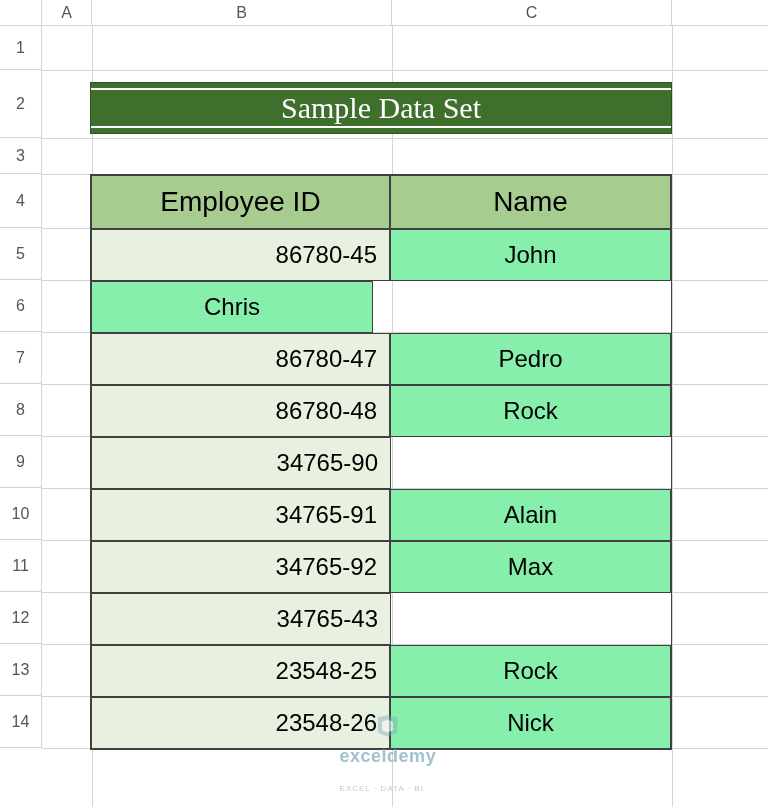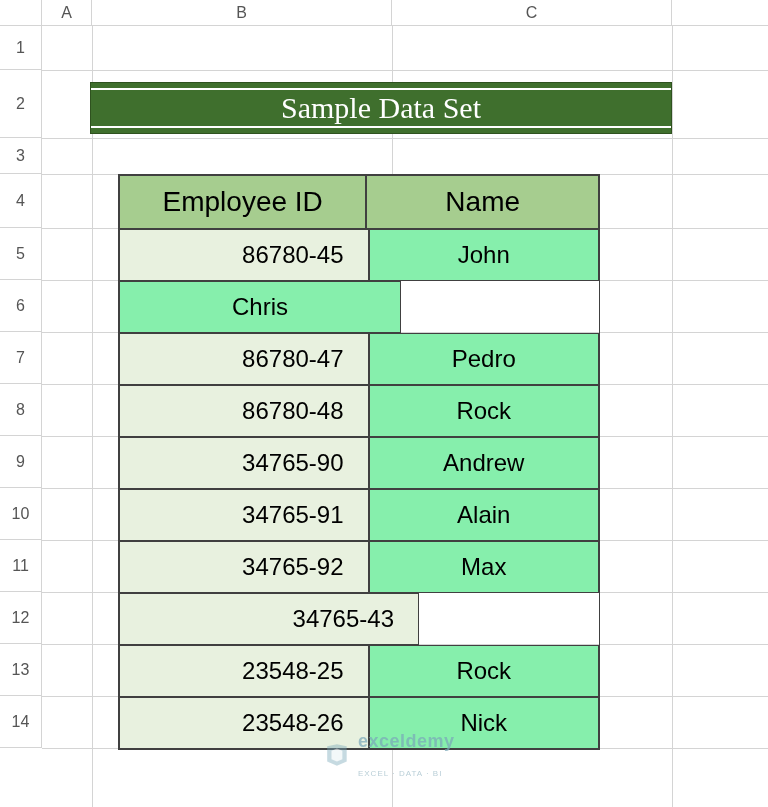--- a/index.html
+++ b/index.html
@@ -103,51 +103,51 @@
     border-bottom: 2px solid #fff;
     padding: 1px 0;
     width: 100%;
     text-align: center;
     line-height: 1.15;
   }
   .data-table {
     position: absolute;
     left: 48px;
     top: 148px;
-    width: 482px;
+    width: 582px;
     border: 1.5px solid #404040;
     border-collapse: collapse;
-    margin-left: 28px;
   }
   .data-row { display: flex; }
   .cell {
     border: 1px solid #404040;
     display: flex;
     align-items: center;
     font-size: 24px;
     height: 52px;
   }
-  .cellB { width: 300px; justify-content: flex-end; padding-right: 24px; background: #e8f1df; }
+  .cellB { width: 300px; justify-content: flex-end; padding-right: 12px; background: #e8f1df; }
   .cellC { width: 282px; justify-content: center; background: #86efac; }
   .hdr .cell {
     height: 54px;
     font-size: 28px;
     background: #a6cd8f;
     justify-content: center;
     padding-right: 0;
   }
   .watermark {
     position: absolute;
     left: 50%;
-    bottom: 29px;
+    bottom: 14px;
     transform: translateX(-46%);
     display: flex;
     align-items: center;
     gap: 8px;
     opacity: 0.7;
+    flex-direction: column;
   }
   .watermark svg { width: 26px; height: 26px; }
   .watermark .wt {
     display: flex;
     flex-direction: column;
     line-height: 1;
     font-family: Arial, sans-serif;
   }
   .watermark .brand { font-size: 18px; color: #7aa8b9; font-weight: 600; letter-spacing: 0.5px; }
   .watermark .tag { font-size: 8px; color: #9bbac6; letter-spacing: 1px; margin-top: 20px; }
@@ -221,21 +221,20 @@
       <div class="data-row">
         <div class="cell cellB">86780-47</div>
         <div class="cell cellC">Pedro</div>
       </div>
       <div class="data-row">
         <div class="cell cellB">86780-48</div>
         <div class="cell cellC">Rock</div>
       </div>
       <div class="data-row">
         <div class="cell cellB">34765-90</div>
-        <div class="cell cellC">Andrew</div>
       </div>
       <div class="data-row">
         <div class="cell cellB">34765-91</div>
         <div class="cell cellC">Alain</div>
       </div>
       <div class="data-row">
         <div class="cell cellB">34765-92</div>
         <div class="cell cellC">Max</div>
       </div>
       <div class="data-row">

